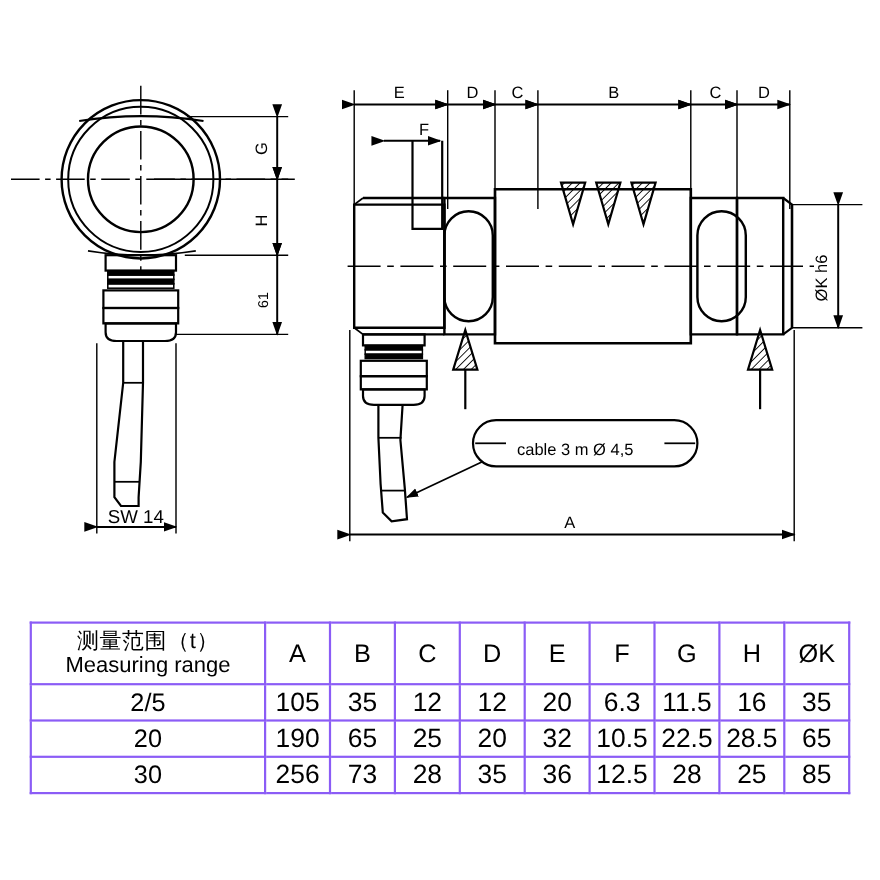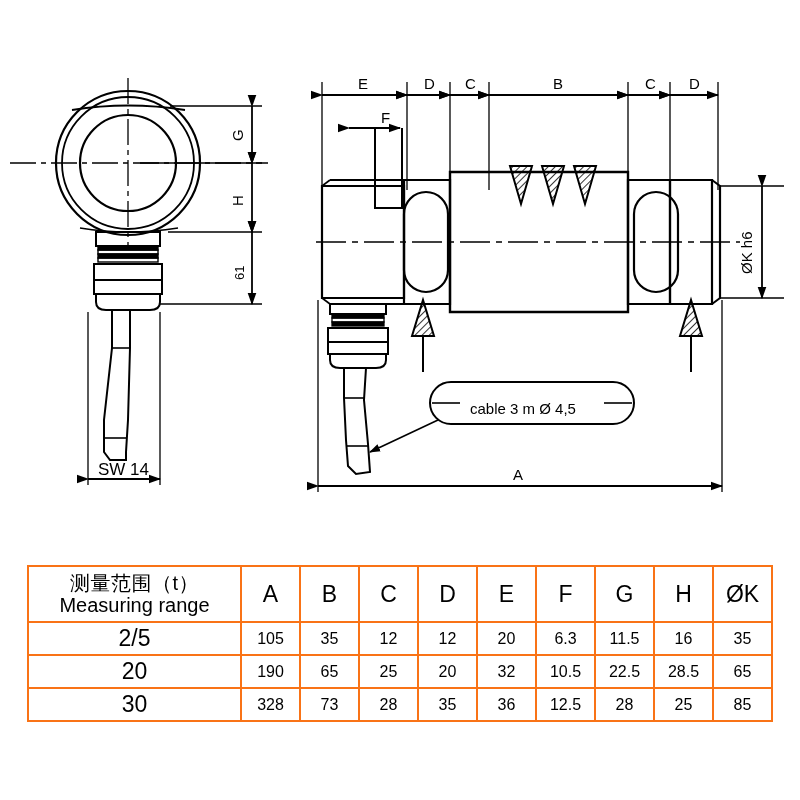--- a/index.html
+++ b/index.html
@@ -39,21 +39,21 @@
     top: 565px;
     width: 746px;
   }
   table.spec {
     border-collapse: collapse;
     table-layout: fixed;
     width: 746px;
     background: #ffffff;
   }
   table.spec td, table.spec th {
-    border: 2px solid #f97316;
+    border: 2px solid #8b5cf6;
     text-align: center;
     vertical-align: middle;
     font-family: "Liberation Sans", sans-serif;
     font-weight: normal;
     color: #000;
     padding: 0;
   }
   table.spec th.range-head {
     height: 54px;
     line-height: 1.12;
@@ -72,21 +72,21 @@
     height: 54px;
     font-size: 23px;
   }
   table.spec td.range-cell {
     height: 31px;
     font-size: 23px;
     border-radius: 15px;
   }
   table.spec td.val-cell {
     height: 31px;
-    font-size: 16px;
+    font-size: 24px;
     margin-top: 32px;
   }
   .col-range { width: 213px; }
   .col-dim { width: 59px; }
   
   .dimtext {
     font-family: "Liberation Sans", sans-serif;
     font-size: 15px;
     fill: #000;
   }
@@ -323,21 +323,21 @@
           <td class="val-cell">25</td>
           <td class="val-cell">20</td>
           <td class="val-cell">32</td>
           <td class="val-cell">10.5</td>
           <td class="val-cell">22.5</td>
           <td class="val-cell">28.5</td>
           <td class="val-cell">65</td>
         </tr>
         <tr>
           <td class="range-cell">30</td>
-          <td class="val-cell">328</td>
+          <td class="val-cell">256</td>
           <td class="val-cell">73</td>
           <td class="val-cell">28</td>
           <td class="val-cell">35</td>
           <td class="val-cell">36</td>
           <td class="val-cell">12.5</td>
           <td class="val-cell">28</td>
           <td class="val-cell">25</td>
           <td class="val-cell">85</td>
         </tr>
       </tbody>

